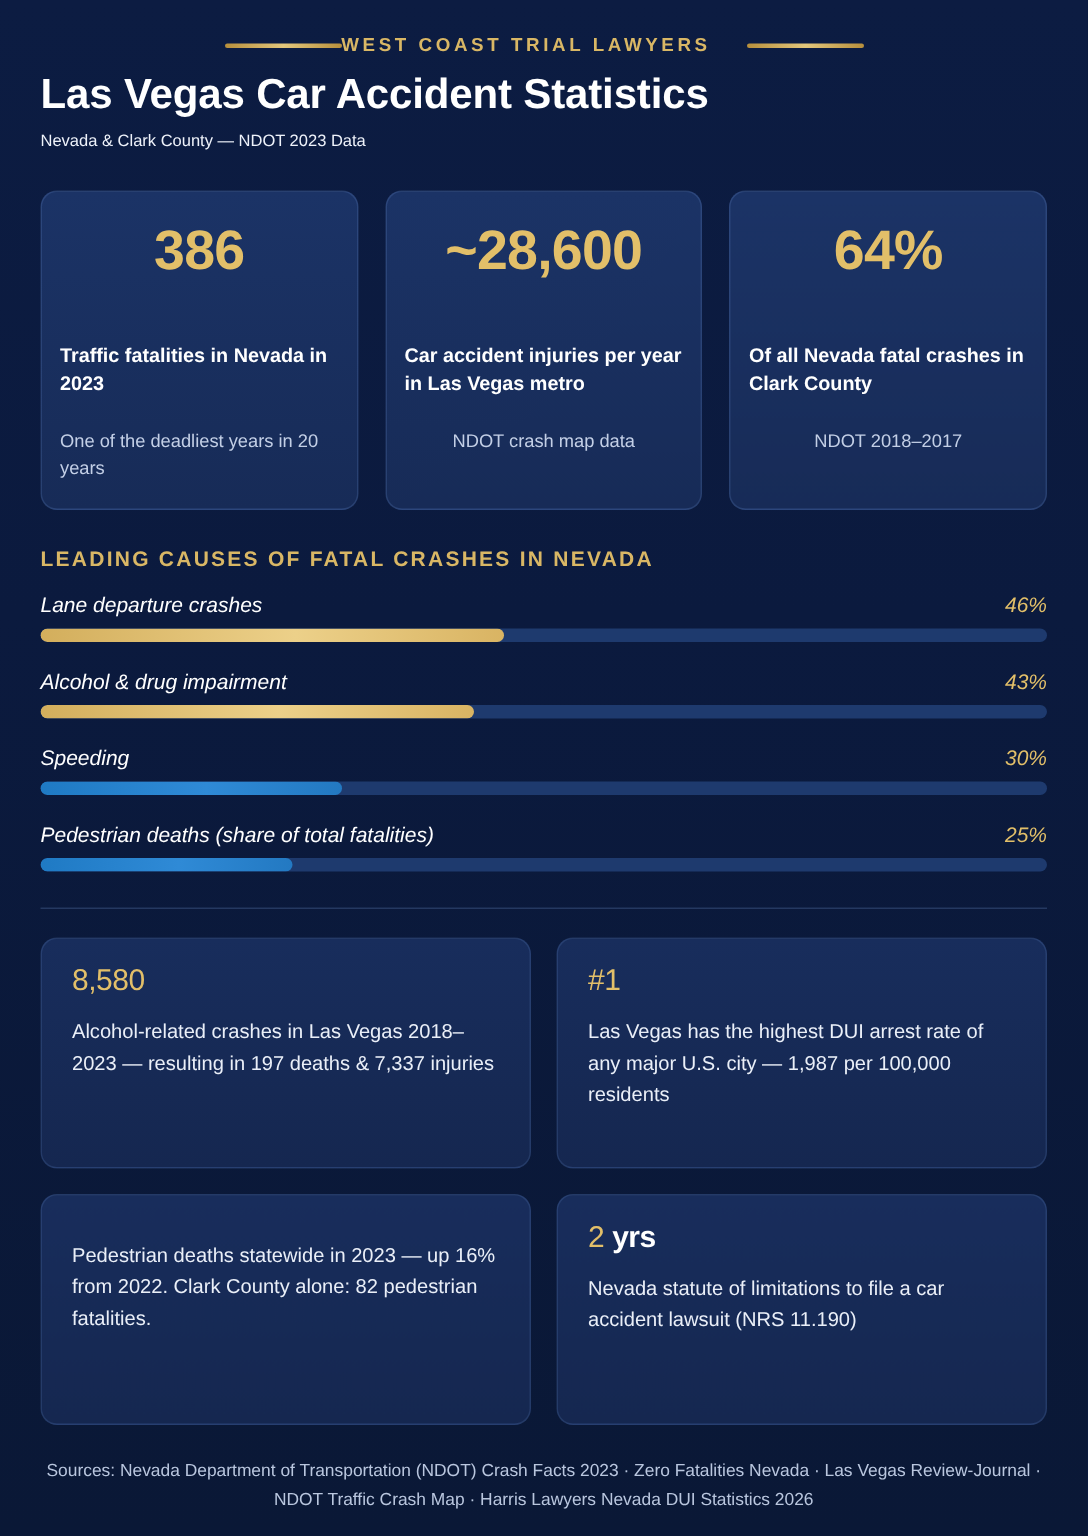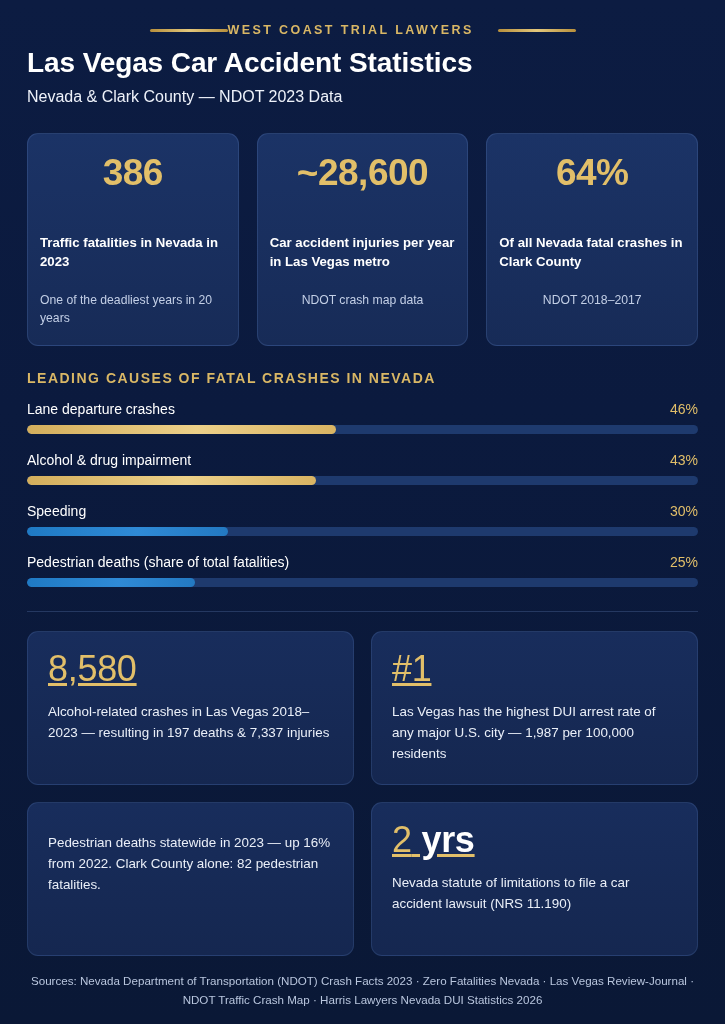--- a/index.html
+++ b/index.html
@@ -63,21 +63,21 @@
     margin-top: 7px;
     font-size: 28px;
     font-weight: bold;
     color: #ffffff;
     letter-spacing: -0.1px;
     line-height: 1.2;
   }
 
   .subtitle {
     margin-top: 9px;
-    font-size: 16px;
+    font-size: 11px;
     color: #eef2fa;
     font-weight: 400;
   }
 
   
   .stat-row {
     display: flex;
     gap: 18px;
     margin-top: 27px;
   }
@@ -126,20 +126,21 @@
     margin-top: 24px;
     font-size: 14px;
     font-weight: bold;
     letter-spacing: 1.5px;
     color: #d9b765;
     text-transform: uppercase;
   }
 
   .bars {
     margin-top: 15px;
+    font-style: italic;
   }
 
   .bar-item { margin-bottom: 18px; }
   .bar-item:last-child { margin-bottom: 0; }
 
   .bar-head {
     display: flex;
     justify-content: space-between;
     align-items: baseline;
     margin-bottom: 8px;
@@ -198,26 +199,25 @@
 
   .fact-card {
     background: linear-gradient(180deg, #182d5c 0%, #152750 100%);
     border: 1px solid rgba(120,160,225,0.16);
     border-radius: 11px;
     padding: 17px 20px 19px;
     min-height: 154px;
   }
 
   .fact-number {
-    font-size: 36px;
+    font-size: 20px;
     font-weight: 400;
     color: #e2bf69;
     line-height: 1.1;
     letter-spacing: -0.3px;
-    text-decoration: underline;
   }
 
   .fact-number .unit {
     color: #ffffff;
     font-weight: bold;
   }
 
   .fact-text {
     margin-top: 12px;
     font-size: 13.4px;

